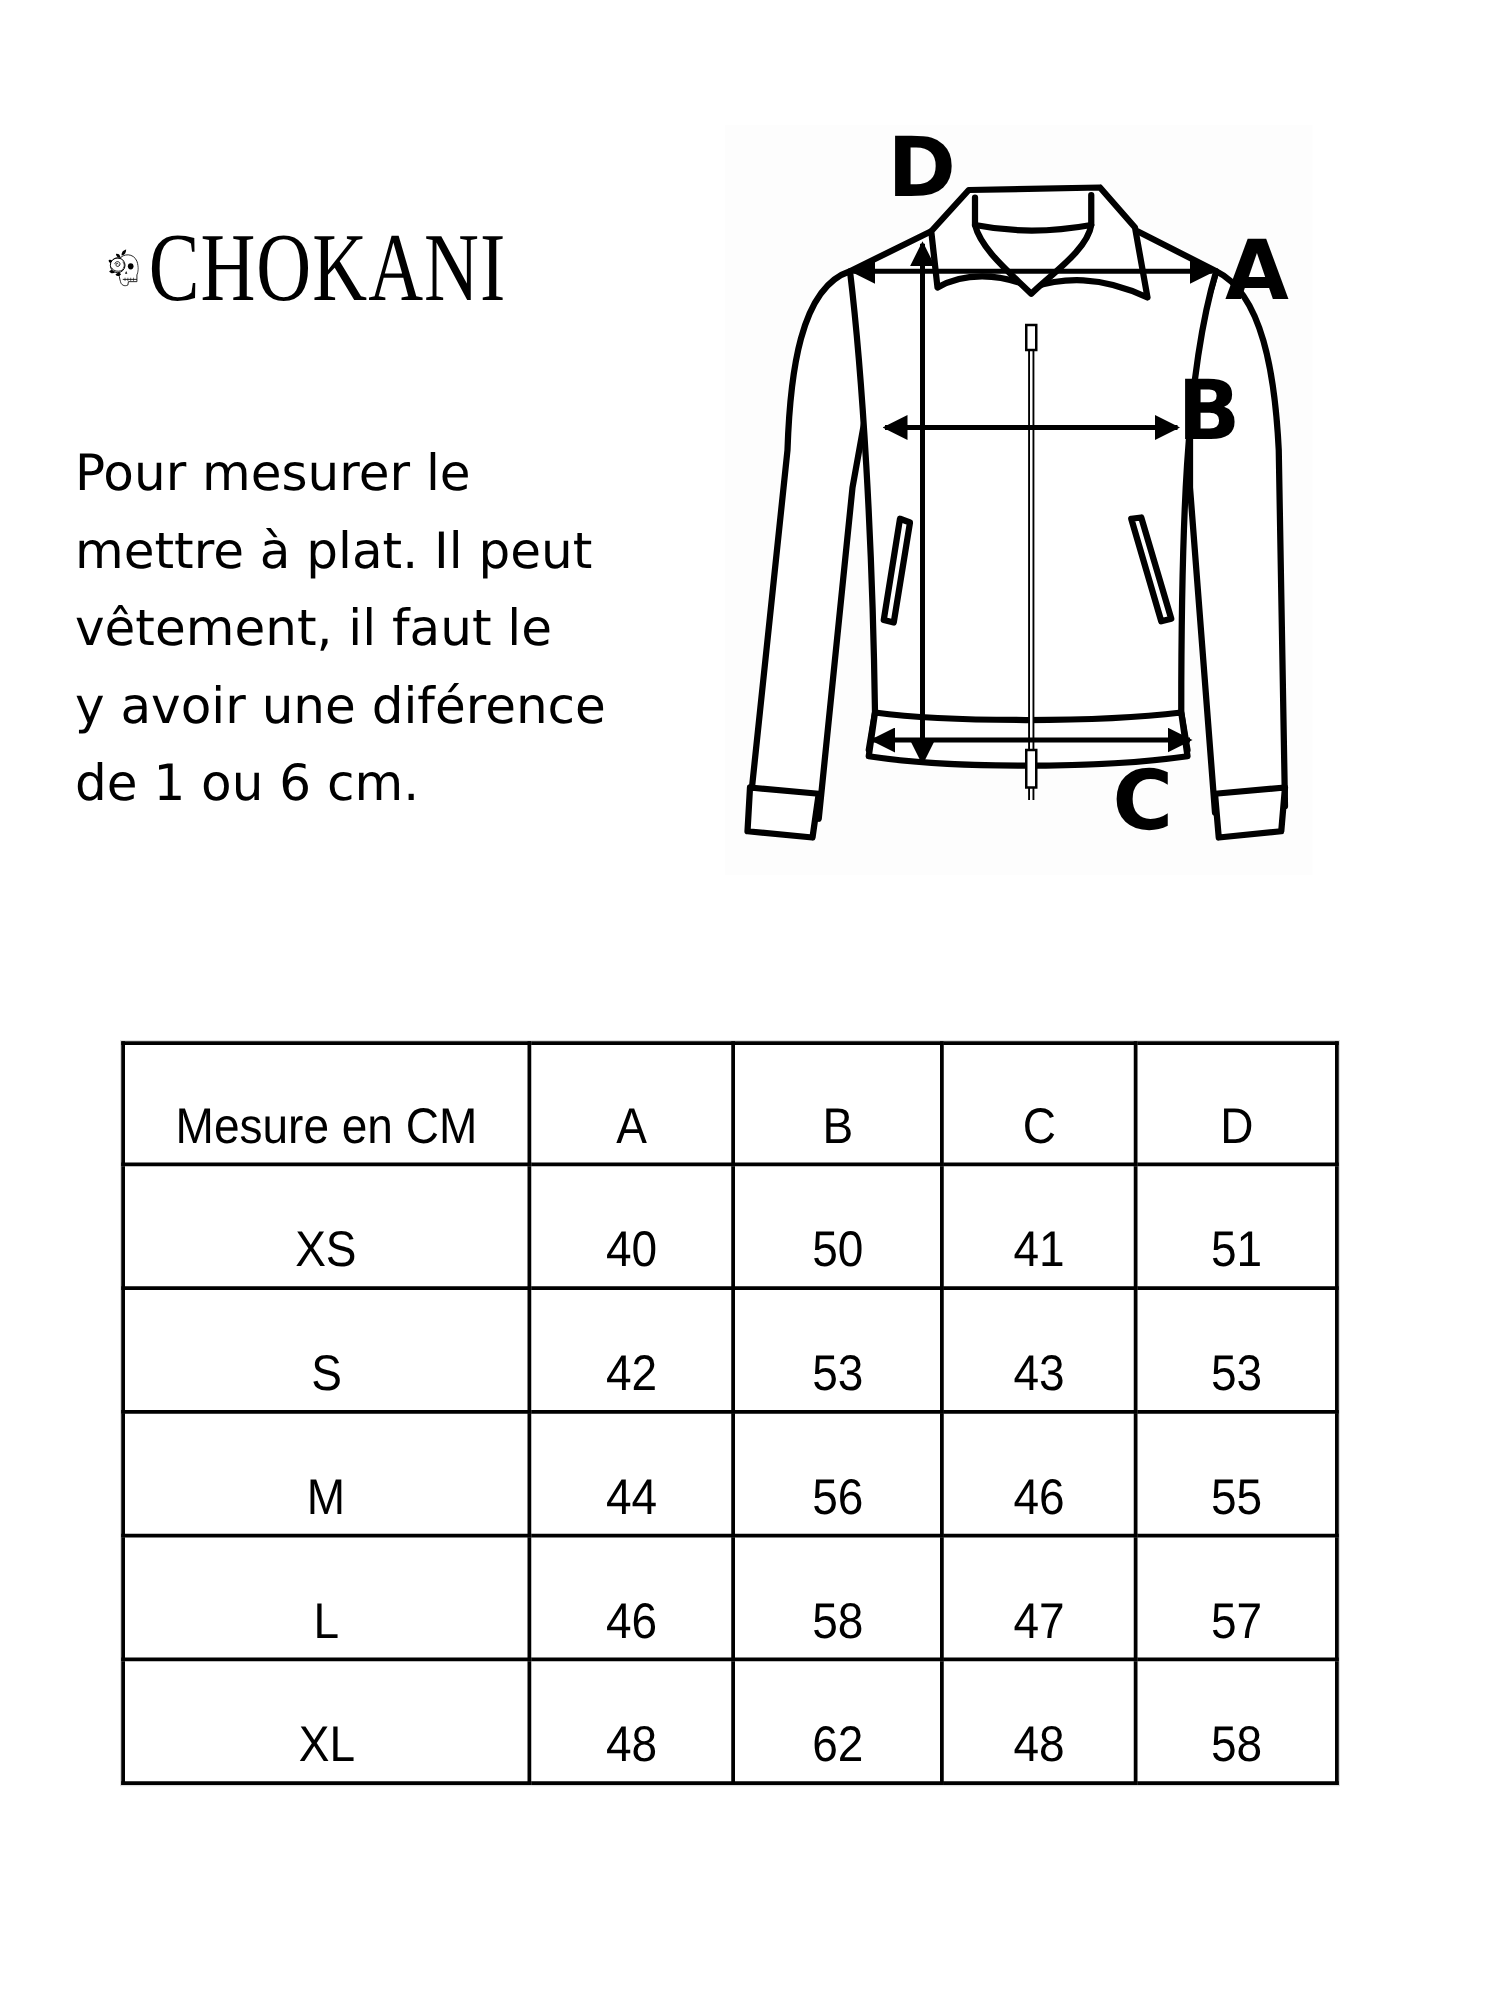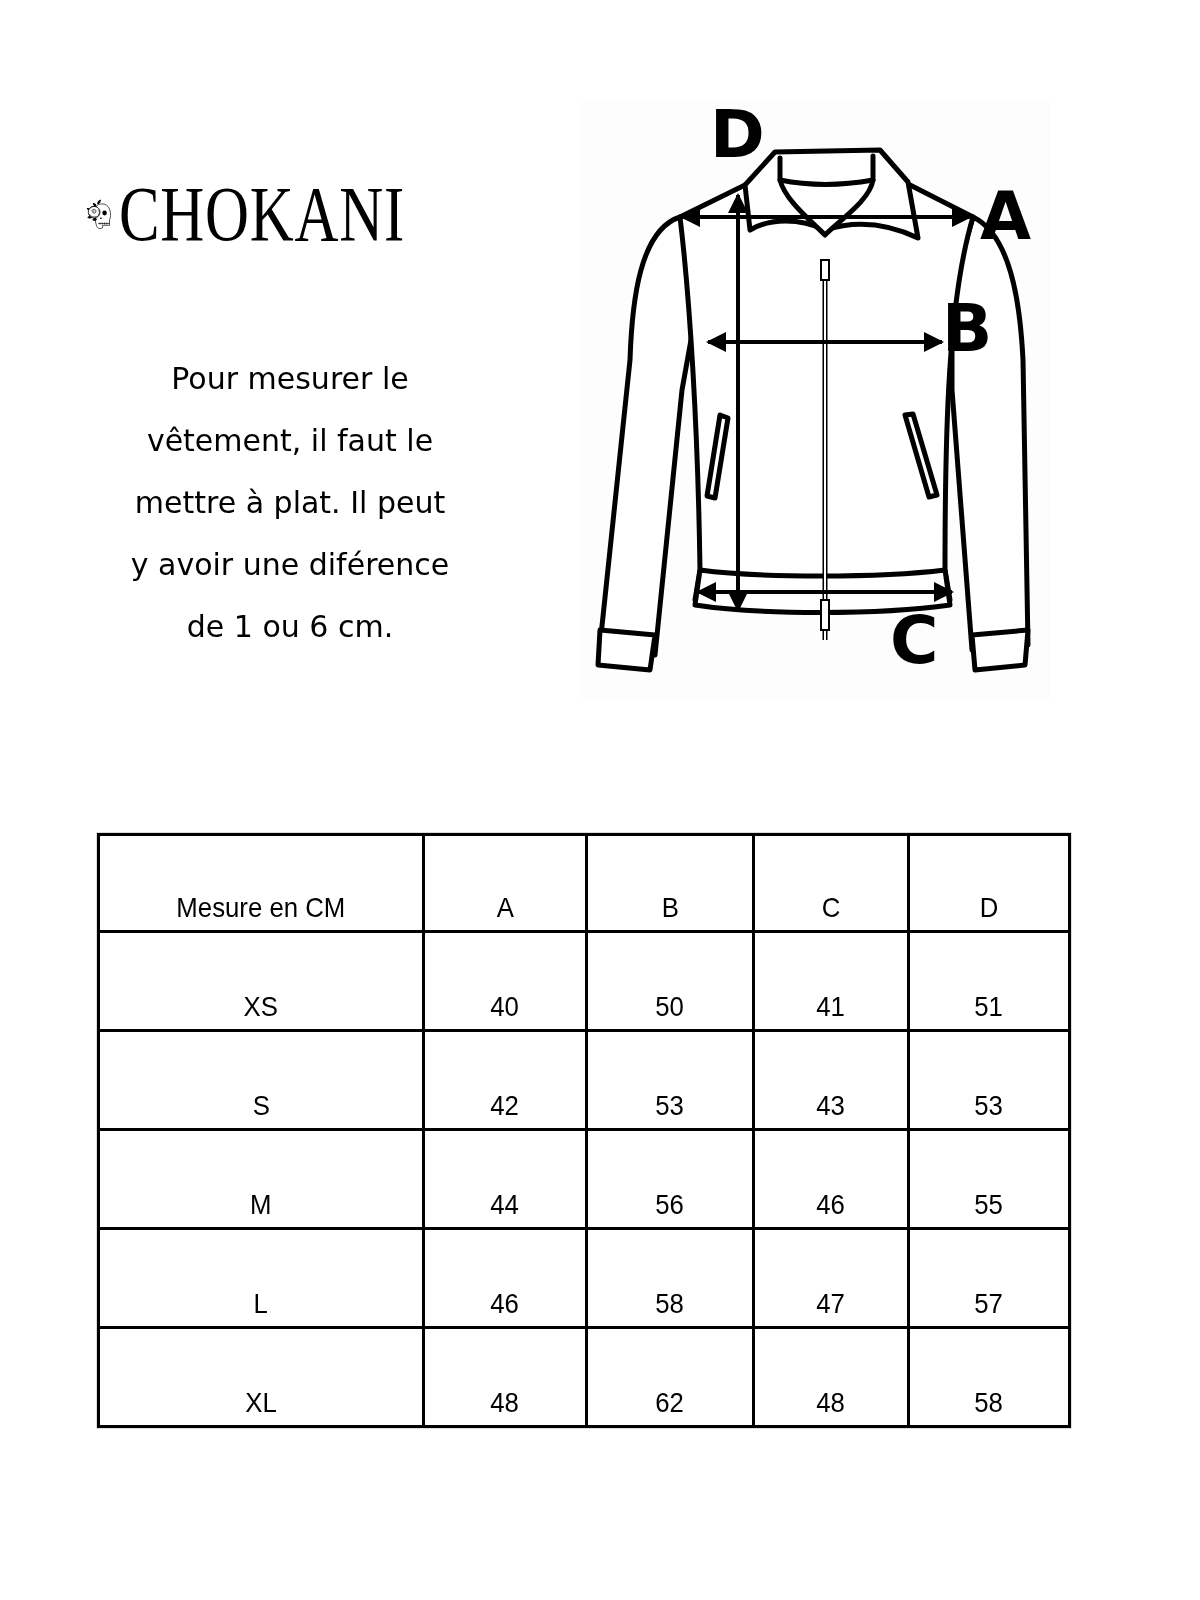--- a/index.html
+++ b/index.html
@@ -33,23 +33,23 @@
       transform: scaleX(0.78);
       transform-origin: left center;
       white-space: nowrap;
     }
     .instructions {
       position: absolute;
       left: 60px;
       top: 348px;
       width: 460px;
       font-family: "DejaVu Sans", sans-serif;
-      font-size: 30px;
+      font-size: 40px;
       line-height: 62px;
-      text-align: center;
+      text-align: left;
     }
     .instructions span { display: block; white-space: nowrap; }
     .diagram {
       position: absolute;
       left: 580px;
       top: 100px;
       width: 470px;
       height: 600px;
       background: #fdfdfd;
     }
@@ -59,21 +59,21 @@
       font-weight: bold;
       font-size: 66px;
       line-height: 1;
     }
     .size-table {
       position: absolute;
       left: 97px;
       top: 833px;
       border-collapse: collapse;
       font-family: "Liberation Sans", sans-serif;
-      font-size: 28px;
+      font-size: 40px;
       box-shadow: 0 0 0 1px #ddd;
       text-decoration: underline;
     }
     .size-table th, .size-table td {
       border: 3px solid #000;
       text-align: center;
       vertical-align: bottom;
       padding: 0 0 6px 0;
       font-weight: normal;
       transform-origin: center;
@@ -115,22 +115,22 @@
     <path d="M26 58 C26 48 42 46 44 56 C46 66 32 70 30 62 C28 56 36 54 38 58" fill="none" stroke="#000" stroke-width="3"></path>
     <path d="M14 70 C20 84 44 88 56 76" fill="none" stroke="#000" stroke-width="3"></path>
     <path d="M18 44 C24 36 40 34 48 40" fill="none" stroke="#000" stroke-width="3"></path>
     <path d="M54 50 C62 58 60 70 54 74" fill="none" stroke="#000" stroke-width="3"></path>
   </svg>
   <span class="brand">CHOKANI</span>
 </div>
 
 <div class="instructions">
   <span>Pour mesurer le</span>
+  <span>mettre à plat. Il peut</span>
   <span>vêtement, il faut le</span>
-  <span>mettre à plat. Il peut</span>
   <span>y avoir une diférence</span>
   <span>de 1 ou 6 cm.</span>
 </div>
 
 <div class="diagram">
   <svg width="470" height="600" viewBox="0 0 470 600">
     <defs>
       <marker id="ah" viewBox="0 0 10 10" refX="9" refY="5" markerWidth="5" markerHeight="5" orient="auto-start-reverse">
         <path d="M0 0 L10 5 L0 10 Z" fill="#000"></path>
       </marker>

